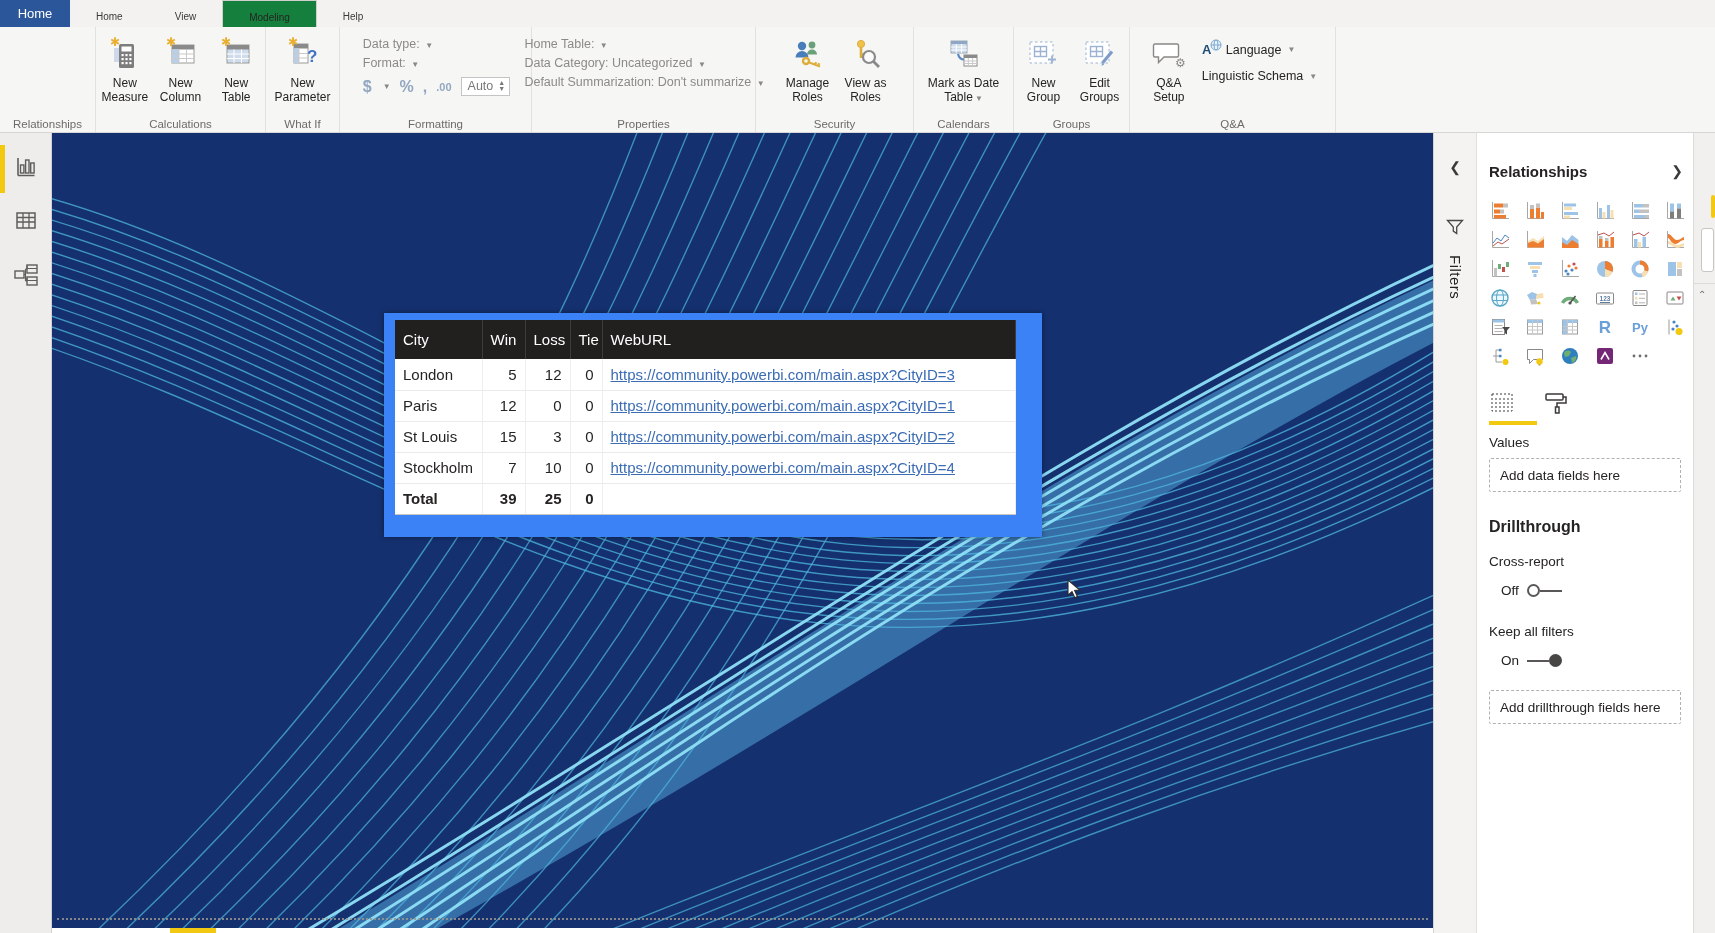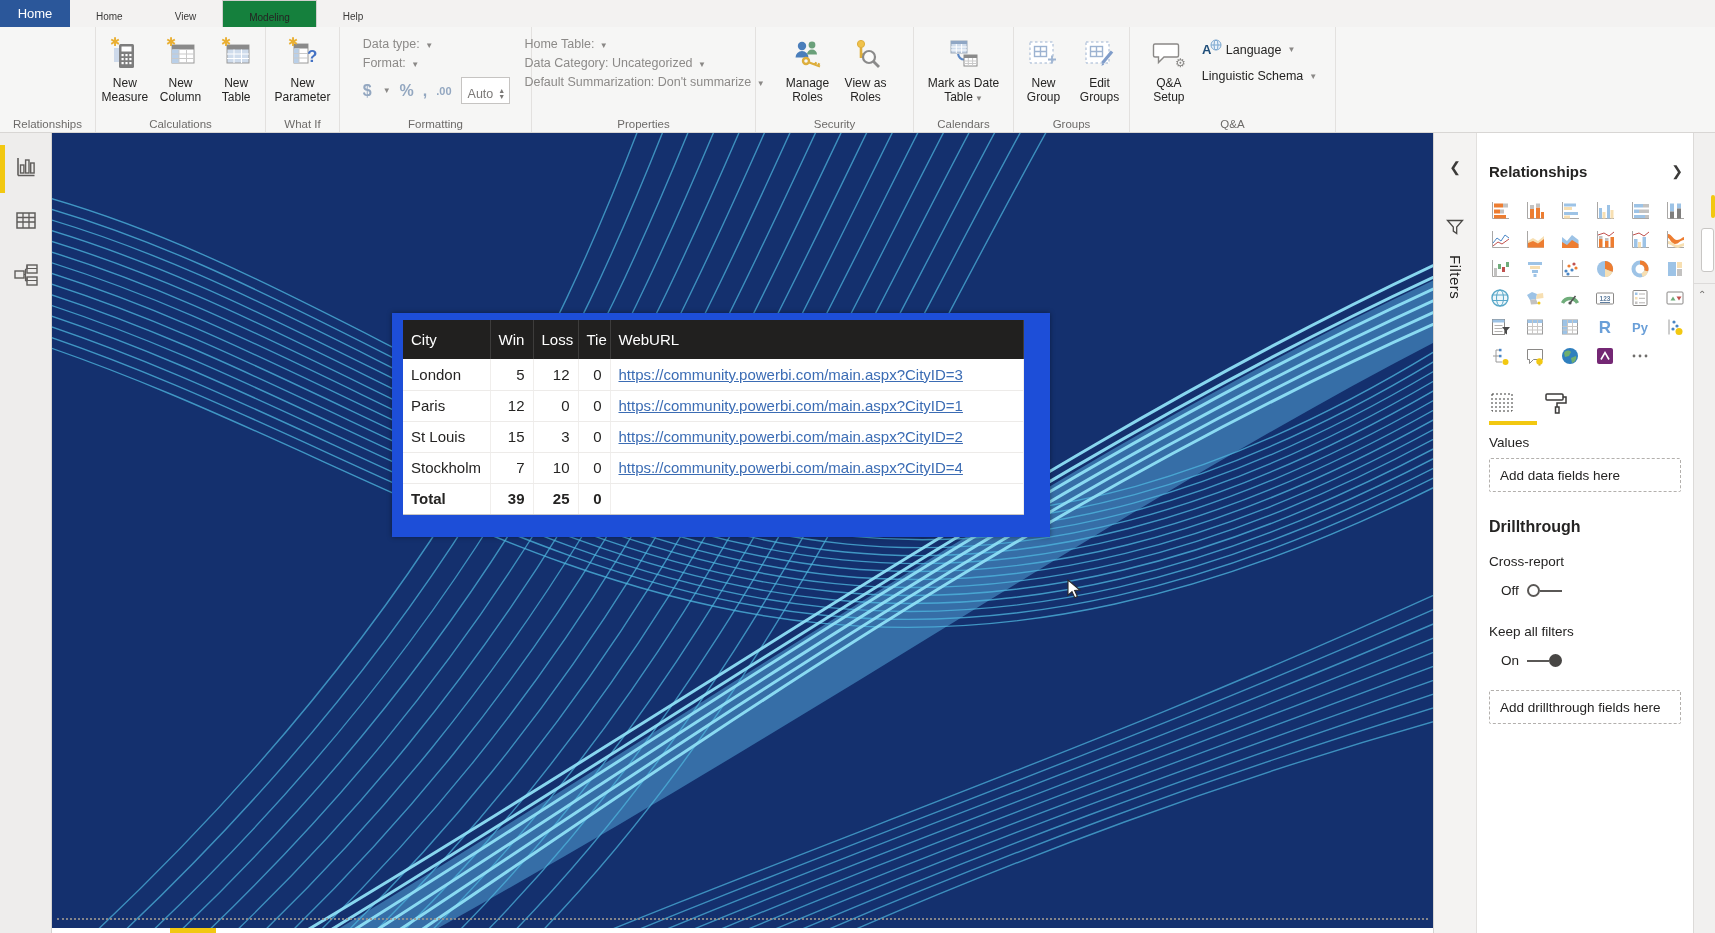--- a/index.html
+++ b/index.html
@@ -25,43 +25,43 @@
   .bigbtn .bicon { height:44px; display:flex; align-items:center; justify-content:center; }
   .bigbtn .blabel { font-size:12px; line-height:1.18; text-align:center; color:#252423; }
   .bigbtn.disabled .blabel { color:#a3a1a0; }
   .caret { font-size:8px; color:#8a8886; margin-left:2px; }
   .smallrows { display:flex; flex-direction:column; gap:5px; padding:5px 8px 0 10px; }
   .smallrow { font-size:12.5px; color:#8c8a88; white-space:nowrap; }
   .symrow { display:flex; align-items:center; gap:9px; margin-top:2px; color:#93a7c0; }
   .sym { font-size:16px; font-weight:bold; }
   .sym.small { font-size:11px; }
   .autobox { border:1px solid #c6c4c2; background:#fff; font-size:12.5px; color:#7b7977;
-    padding:9px 4px 2px 6px; display:flex; align-items:center; gap:5px; }
+    padding:1px 4px 2px 6px; display:flex; align-items:center; gap:5px; }
   .spin { display:flex; flex-direction:column; font-size:7px; color:#7b7977; line-height:.9; }
   .qa-side { display:flex; flex-direction:column; gap:9px; padding:7px 6px 0 4px; }
   .qa-side-item { font-size:12.5px; color:#252423; display:flex; align-items:center; gap:4px; white-space:nowrap; }
 
   
   .main { flex:1; display:flex; }
   .sidebar { width:52px; background:#eeedec; border-right:1px solid #d4d2d0; position:relative;
     display:flex; flex-direction:column; align-items:center; }
   .active-indicator { position:absolute; left:0; top:12px; width:5px; height:48px; background:#F2C811; }
   .sb-icon { margin-top:14px; height:40px; display:flex; align-items:center; justify-content:center;
     width:100%; cursor:pointer; }
 
   .canvas { width:1381px; position:relative; background:#14306E; overflow:hidden; }
   .waves { position:absolute; inset:0; }
   .page-edge { position:absolute; left:5px; right:5px; top:785px;
     border-top:2px dotted #9a968f; opacity:.85; }
   .pagestrip { position:absolute; left:0; right:0; bottom:0; height:5px; background:#fff; }
   .pagestrip .yel { position:absolute; left:118px; width:46px; top:0; bottom:0; background:#F2C811; }
 
   
-  .visual-card { position:absolute; left:340px; top:180px; width:658px; height:224px;
-    background:#1d4ed8; box-shadow:0 0 5px rgba(0,0,0,.4); }
+  .visual-card { position:absolute; left:332px; top:180px; width:658px; height:224px;
+    background:#3b82f6; box-shadow:0 0 5px rgba(0,0,0,.4); }
   .pbitable { position:absolute; left:11px; top:7px; width:620px; border-collapse:collapse;
     font-size:15px; color:#252423; table-layout:fixed; }
   .pbitable th { background:#21201F; color:#fff; font-weight:normal; text-align:left;
     height:39px; padding:0 8px; border-right:1px solid #3d3c3b; }
   .pbitable td { height:31px; padding:0 8px; border-bottom:1px solid #edebe9;
     border-right:1px solid #f0eeec; background:#fff; }
   .pbitable .num { text-align:right; }
   .pbitable a { color:#3B6CB4; text-decoration:underline; cursor:pointer; }
   .pbitable tr.total td { font-weight:bold; border-top:1px solid #c8c6c4;
     border-bottom:1px solid #c8c6c4; }

